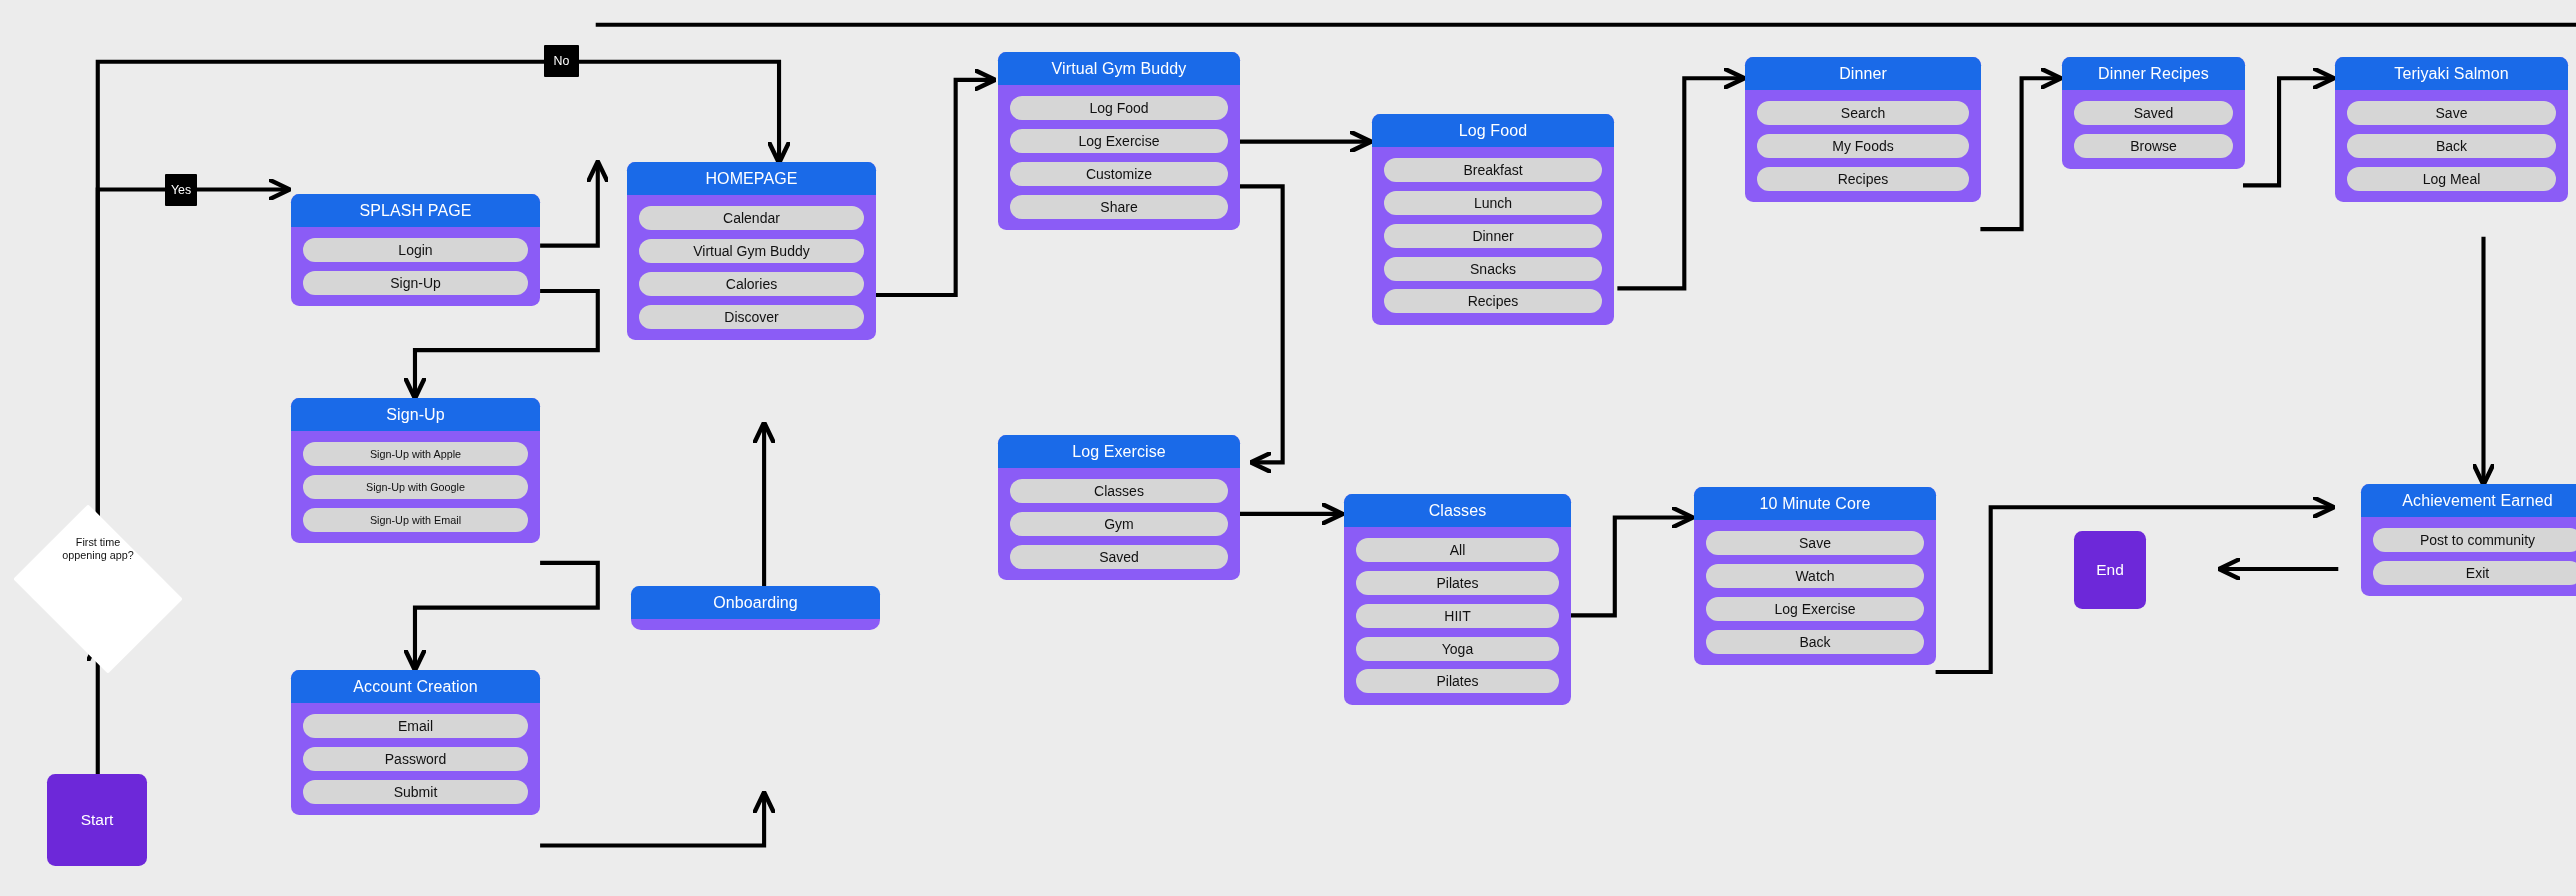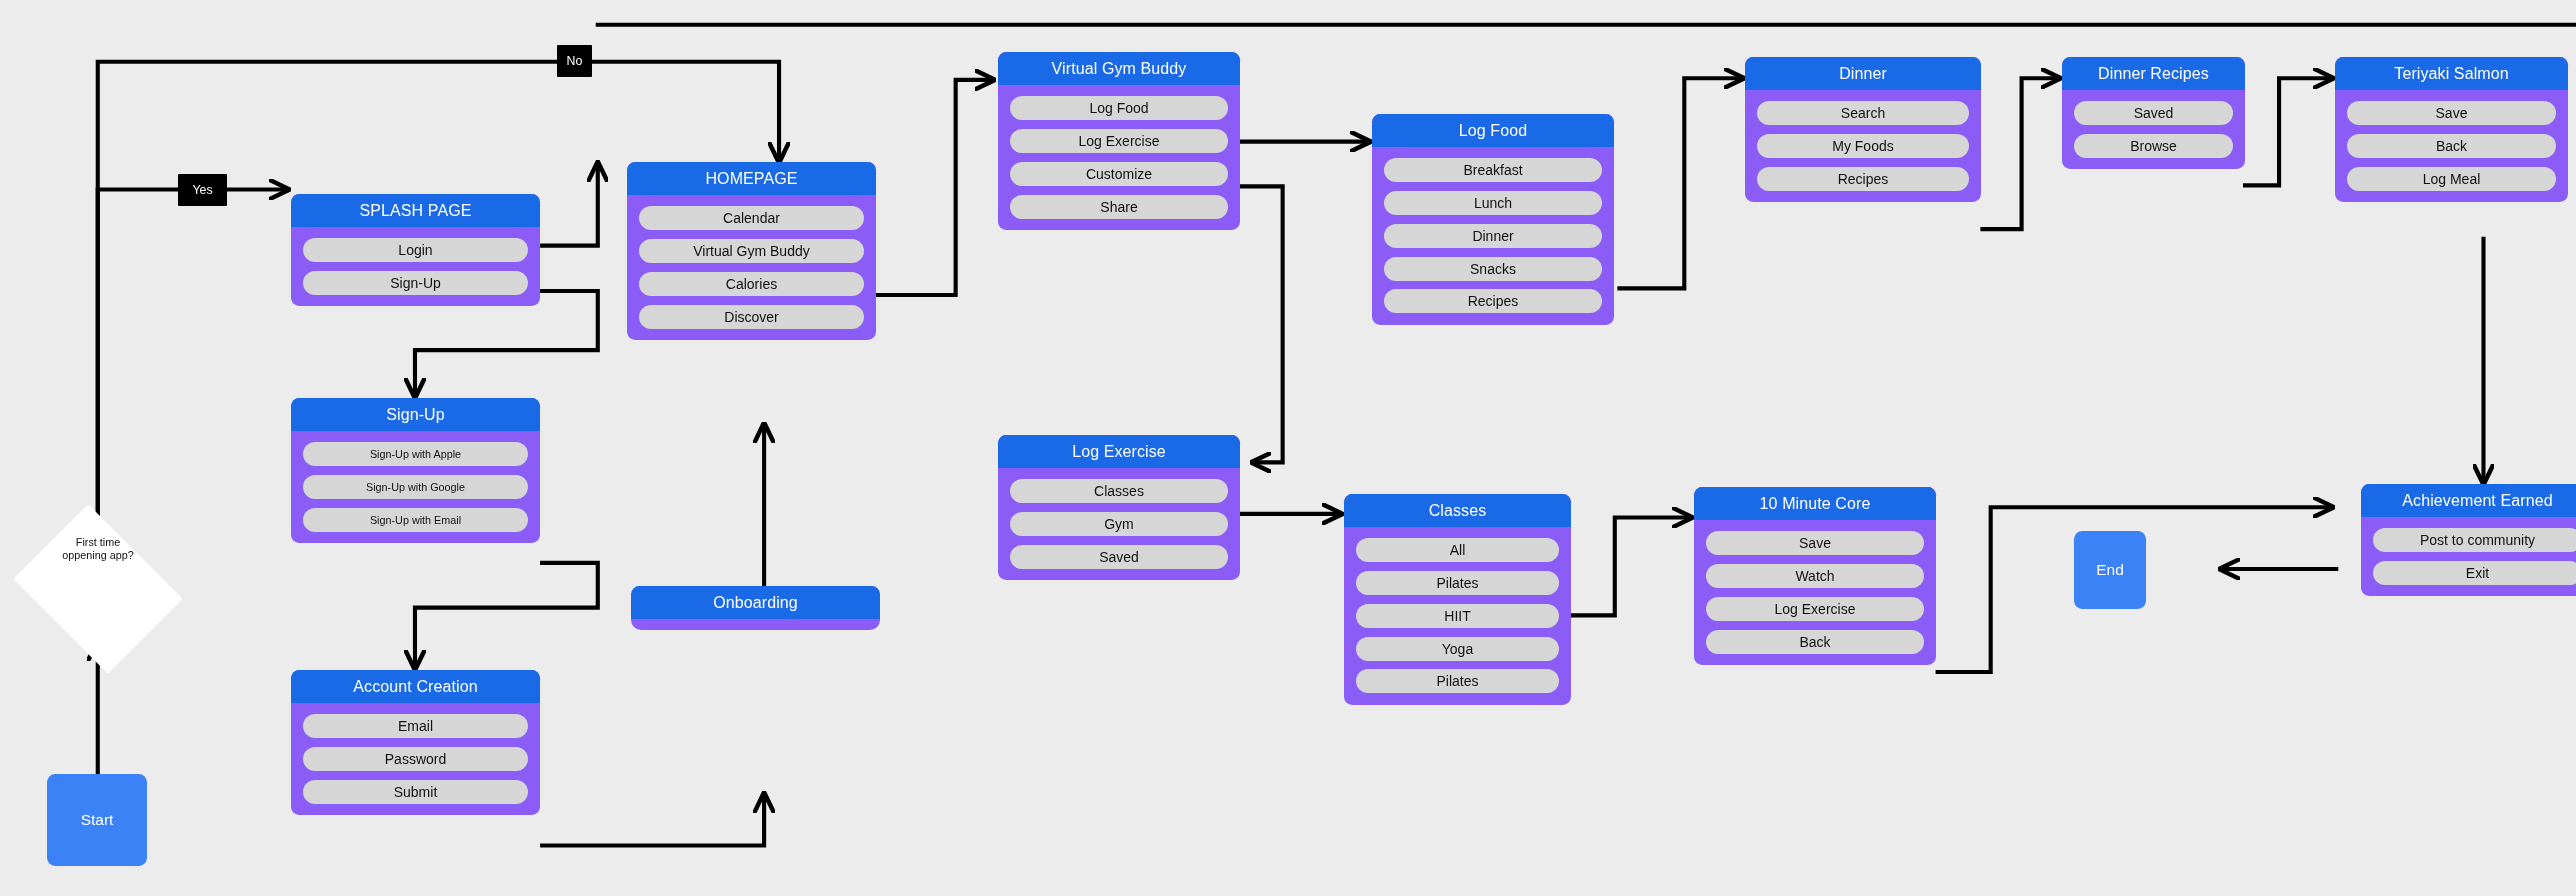--- a/index.html
+++ b/index.html
@@ -53,21 +53,21 @@
     padding:4.6px 0 5.2px 0;
     font-size:10.3px;
     white-space:normal;
   }
   .pill.small{font-size:10.8px;}
   .card-body .pill:last-child{margin-bottom:0;}
 
   
   .terminator{
     position:absolute;
-    background:#3b82f6;
+    background:#6d28d9;
     color:#fff;
     border-radius:8.2px;
     display:flex;align-items:center;justify-content:center;
     font-size:15.5px;
   }
 
   
   .decision{
     position:absolute;
     display:flex;align-items:flex-start;justify-content:center;
@@ -83,21 +83,20 @@
     text-align:center;font-size:10.8px;color:#111;line-height:1.22;
   }
 
   
   .edge-label{
     position:absolute;
     background:#000;color:#fff;
     font-size:12.4px;
     display:flex;align-items:center;justify-content:center;
     border-radius:1px;
-    margin-left:13px;
   }
 </style>
 </head>
 <body>
 
 <div id="canvas">
 
   <svg id="wires" viewBox="0 0 5261 1740" xmlns="http://www.w3.org/2000/svg">
     <defs>
       <marker id="ah" viewBox="0 0 10 10" refX="9.2" refY="5" markerWidth="5.2" markerHeight="5.2" orient="auto-start-reverse">
@@ -145,21 +144,21 @@
 
       <path d="M4540,1105 L4310,1105" marker-end="url(#ah)"></path>
 
       <path d="M5100,1192 L5200,1192 L5200,48 L1156,48"></path>
     </g>
   </svg>
 
   <div class="edge-label" style="left:544px;top:45px;width:35px;height:32px;">
     <span>No</span>
   </div>
-  <div class="edge-label" style="left:165px;top:174px;width:49px;height:32px;">
+  <div class="edge-label" style="left:165px;top:174px;width:32px;height:32px;">
     <span>Yes</span>
   </div>
 
   <div class="terminator" style="left:47px;top:774px;width:100px;height:92px;">
     <span>Start</span>
   </div>
 
   <div class="terminator" style="left:2074px;top:531px;width:72px;height:78px;">
     <span>End</span>
   </div>

